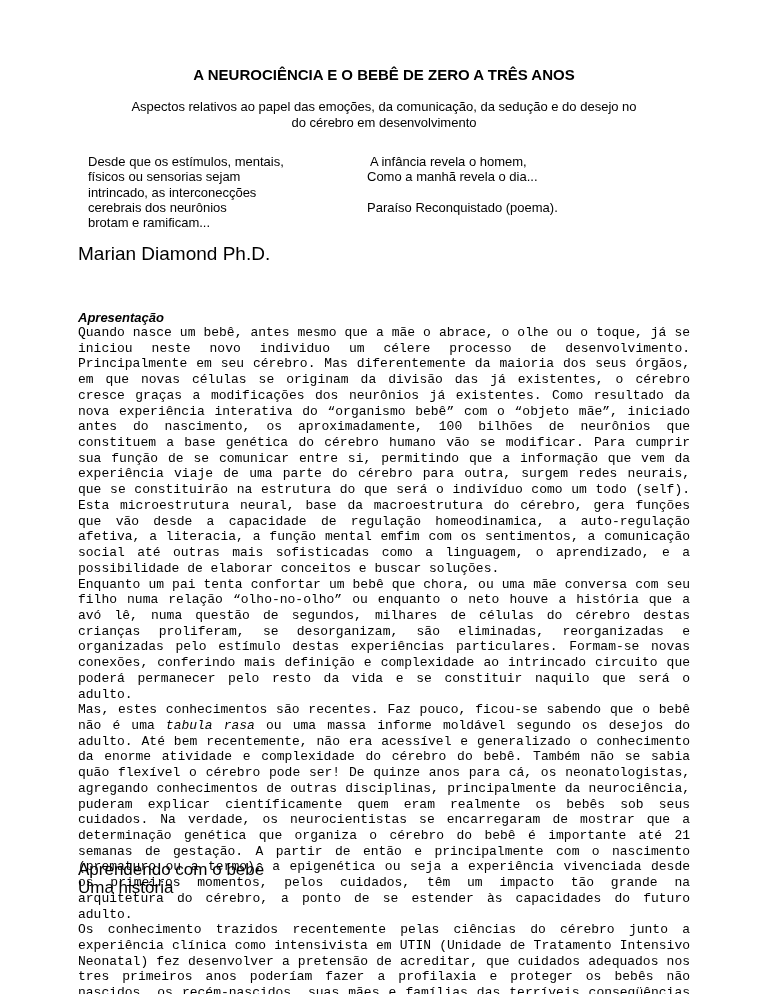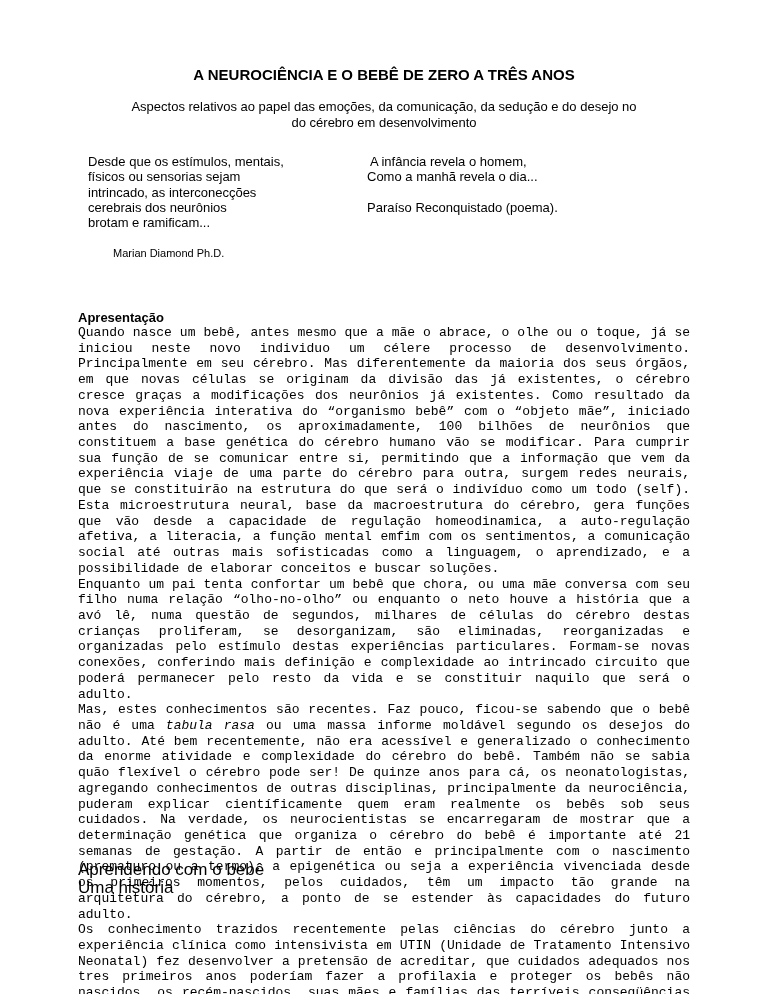--- a/index.html
+++ b/index.html
@@ -7,22 +7,22 @@
          font-family: "Liberation Sans", sans-serif; color: #000; }
   .page { position: absolute; left: 78px; top: 0; width: 612px; }
   .title { position: absolute; top: 67px; left: 0; width: 612px; text-align: center;
            font-weight: bold; font-size: 15px; line-height: 16px; }
   .subtitle { position: absolute; top: 83px; left: 0; width: 612px; text-align: center;
               font-size: 13px; line-height: 16px; margin-top: 16px; }
   .subtitle div { height: 16px; }
   .epi-left { position: absolute; top: 154px; left: 0; width: 260px; font-size: 13px; line-height: 15.3px; }
   .epi-right { position: absolute; top: 154px; left: 279px; width: 300px; font-size: 13px; line-height: 15.3px; }
   .epi-left div, .epi-right div { height: 15.3px; white-space: nowrap; margin-left: 10px; }
-  .attrib-left { position: absolute; top: 246px; left: 0; font-size: 11px; line-height: 15px; margin-left: 35px; }
-  .section-heading { position: absolute; top: 310px; left: 0; font-weight: bold; font-size: 13px; line-height: 15px; }
+  .attrib-left { position: absolute; top: 246px; left: 0; font-size: 19px; line-height: 15px; }
+  .section-heading { position: absolute; top: 310px; left: 0; font-weight: bold; font-size: 13px; line-height: 15px; font-style: italic; }
   .body { position: absolute; top: 325px; left: 0; width: 612px; font-size: 13px; line-height: 15.72px; text-align: justify; font-family: Liberation Mono, monospace; }
   .body p { margin: 0; }
   .body em { font-style: italic; }
   .sub-heading { position: absolute; top: 861px; left: 0; font-size: 17px; line-height: 17.5px; }
   .sub-heading div { height: 17.5px; }
 </style>
 </head>
 <body>
 
 <div class="page">

